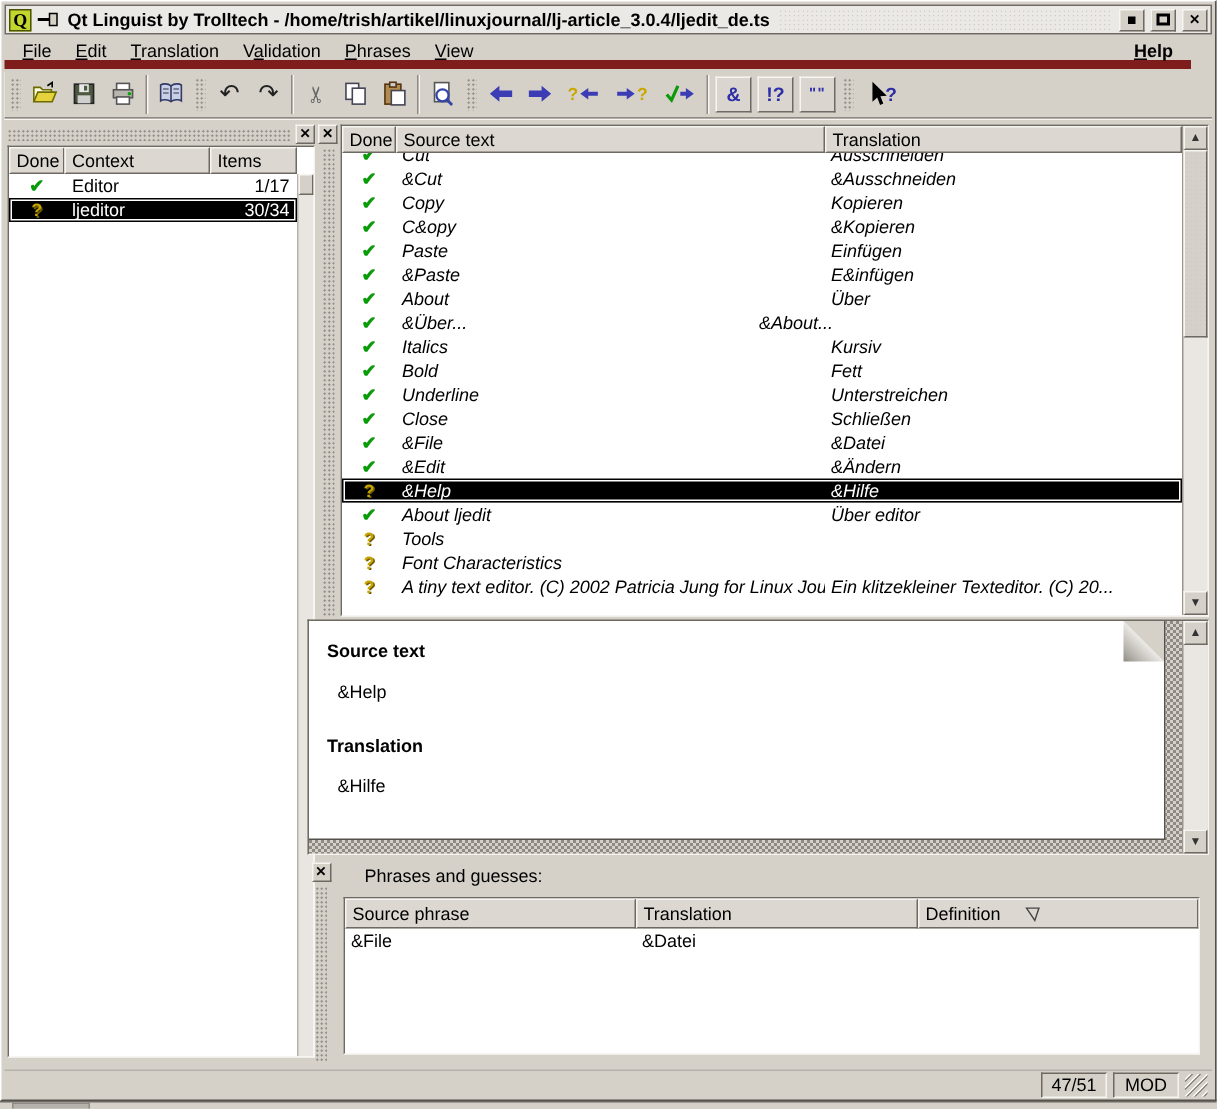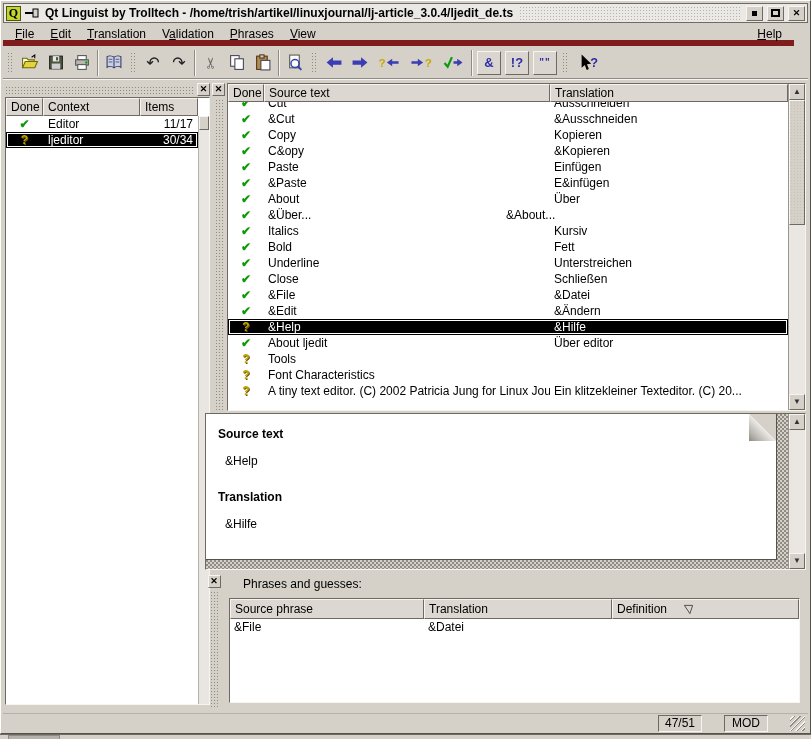--- a/index.html
+++ b/index.html
@@ -157,21 +157,21 @@
     display:flex;
   }
   .msg-main { flex:1; display:flex; flex-direction:column; overflow:hidden; }
   .msg-head { display:flex; height:18px; flex:none; }
   .msg-body { flex:1; overflow:hidden; }
   .msg-rows { margin-top:-7px; }
   .m-done { width:36px; }
   .m-source { width:286px; }
   .m-trans { flex:1; }
   .td.m-done { text-align:center; }
-  .td.m-source, .td.m-trans { padding-left:4px; }
+  .td.m-source, .td.m-trans { padding-left:4px;font-style:italic; }
 
   
   .vscroll {
     width:17px; flex:none; position:relative;
     background:#eae7e2; border-left:1px solid #9a968f;
   }
   .sb-btn {
     position:absolute; left:0; right:0; height:16px;
     background:#d5d1c9; border:1px solid; border-color:#f7f5f1 #6e6a63 #6e6a63 #f7f5f1;
     display:flex; align-items:center; justify-content:center;
@@ -235,21 +235,21 @@
   .p-source { width:194px; }
   .p-trans { width:188px; }
   .p-def { flex:1; }
   .td.p-source, .td.p-trans, .td.p-def { padding-left:4px; }
   .sort-icon { margin-left:16px; display:inline-flex; }
 
   
   .statusbar {
     position:absolute; left:2px; top:712px; right:2px; height:19px;
     border-top:1px solid #b5b2ab;
-    display:flex; align-items:center; justify-content:flex-end; gap:22px; padding-right:3px;
+    display:flex; align-items:center; justify-content:flex-end; gap:4px; padding-right:3px;
   }
   .status-box {
     height:17px; min-width:44px; padding:0 5px;
     border:1px solid; border-color:#6e6a63 #f7f5f1 #f7f5f1 #6e6a63;
     display:flex; align-items:center; justify-content:center;
   }
   .size-grip {
     width:15px; height:15px; align-self:flex-end; margin-bottom:1px;
     background:repeating-linear-gradient(135deg, transparent 0 2px, #f7f5f1 2px 3px, #8f8b84 3px 4px);
   }
@@ -293,21 +293,21 @@
   <div class="menubar">
     <span style="display:flex;">
         <div class="menu-item"><u>F</u>ile</div>
         <div class="menu-item"><u>E</u>dit</div>
         <div class="menu-item"><u>T</u>ranslation</div>
         <div class="menu-item">V<u>a</u>lidation</div>
         <div class="menu-item"><u>P</u>hrases</div>
         <div class="menu-item"><u>V</u>iew</div>
       </span>
     <span class="menu-spacer"></span>
-    <span style="display:flex;">
+    <span style="display:flex;font-weight:bold;">
         <div class="menu-item"><u>H</u>elp</div>
       </span>
   </div>
 
   <div class="toolbar">
       <div class="tb-handle"></div>
       <div class="tb-btn">
         <span style="display: inline-flex;">
           <svg viewBox="0 0 16 16">
             <path d="M1 13 V4 h4 l1.5 1.5 H12 V7" fill="#fffbe0" stroke="#6b6b00"></path>
@@ -457,21 +457,21 @@
     <div class="ctx-table">
       <div class="ctx-head">
           <span class="th c-done">Done</span>
           <span class="th c-context">Context</span>
           <span class="th c-items">Items</span>
         </div>
       <div class="ctx-body">
           <div class="trow">
             <span class="td c-done"><span class="done-icon check">✔</span></span>
             <span class="td c-context">Editor</span>
-            <span class="td c-items">11/17</span>
+            <span class="td c-items">1/17</span>
           </div>
           <div class="trow selected">
             <span class="td c-done"><span class="done-icon question">?</span></span>
             <span class="td c-context">ljeditor</span>
             <span class="td c-items">30/34</span>
           </div>
         </div>
       <div class="ctx-scroll">
         <div class="ctx-thumb"></div>
       </div>

